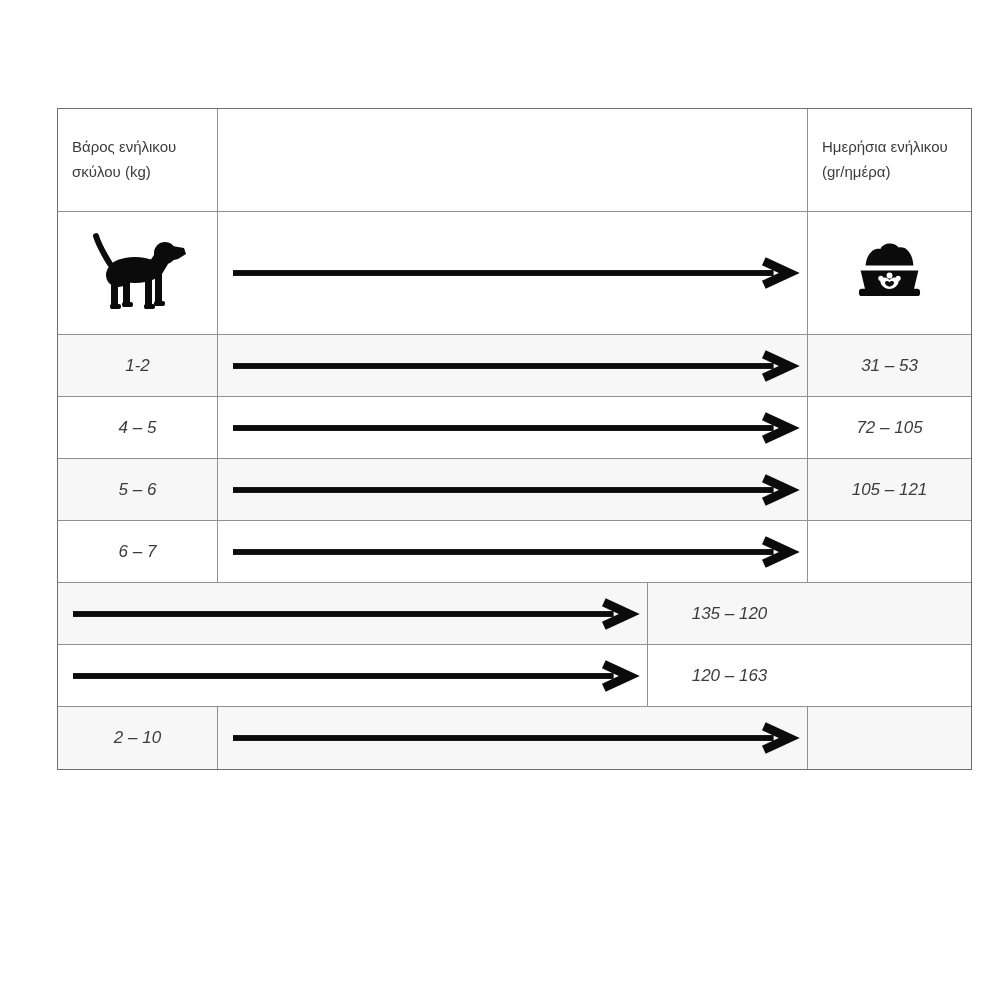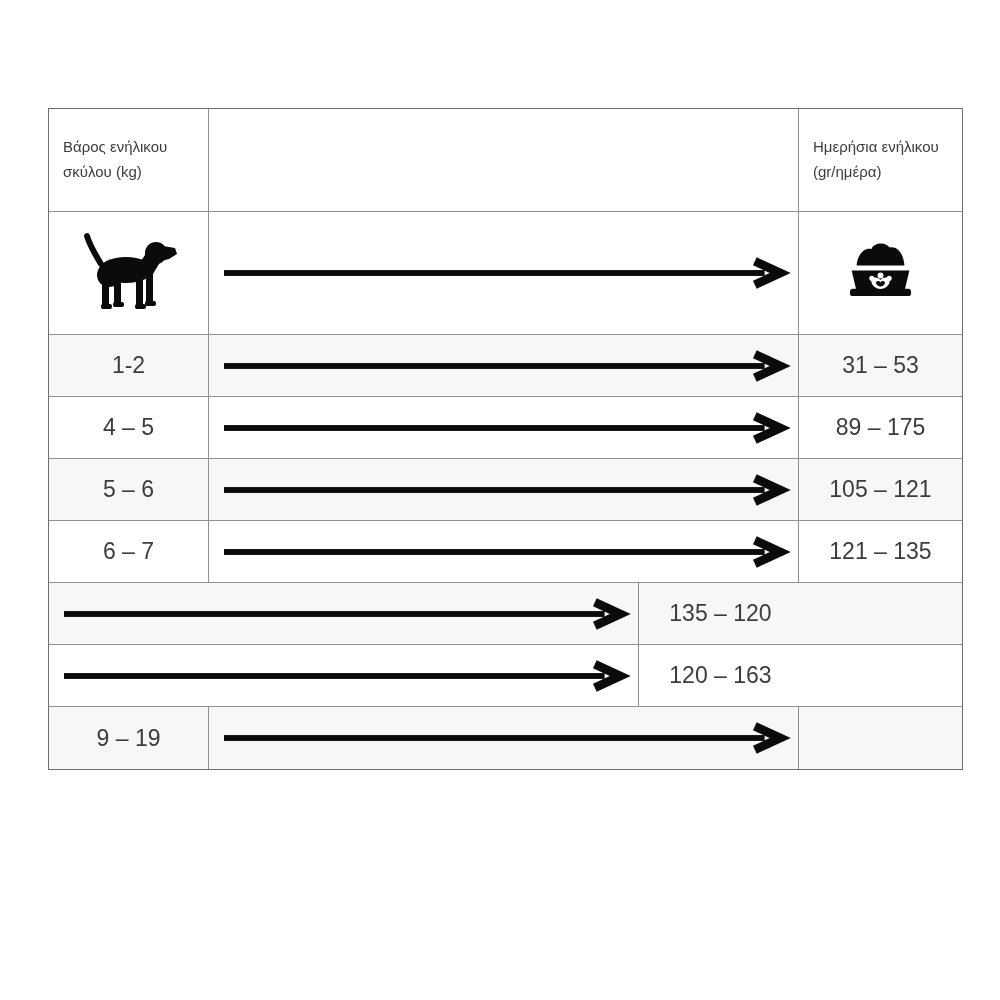--- a/index.html
+++ b/index.html
@@ -7,35 +7,35 @@
     --border-inner:#919191;
     --row-alt-bg:#f7f7f7;
     --text:#3c3c3c;
     --ink:#0b0b0b;
   }
   *{box-sizing:border-box;margin:0;padding:0;}
   html,body{width:1000px;height:1000px;background:#ffffff;
     font-family:"Liberation Sans", sans-serif;color:var(--text);}
   .stage{position:relative;width:1000px;height:1000px;}
   .feeding-table{
-    position:absolute;left:48px;top:108px;width:915px;
+    position:absolute;left:57px;top:108px;width:915px;
     border:1px solid var(--border-outer);
     background:#fff;
   }
   .row{display:flex;border-bottom:1px solid var(--border-inner);}
   .row:last-child{border-bottom:none;}
   .cell{flex:0 0 auto;display:flex;align-items:center;}
   .col-w{width:160px;border-right:1px solid var(--border-inner);}
   .col-m{width:590px;border-right:1px solid var(--border-inner);}
   .col-i{width:163px;}
   .header-row{height:103px;}
   .header-row .cell{align-items:center;padding:10px 14px;
     font-size:15px;line-height:1.65;}
   .icon-row{height:123px;}
-  .data-row{height:62px;font-size:23px;}
+  .data-row{height:62px;font-size:17px;font-style:italic;}
   .data-row.alt{background:var(--row-alt-bg);}
   .center{justify-content:center;text-align:center;}
   .arrow-cell{justify-content:flex-start;padding-left:15px;}
   .arrow-svg{display:block;}
   .icon-cell{justify-content:center;}
   svg .ink{fill:var(--ink);}
 </style>
 </head>
 <body>
 
@@ -127,21 +127,21 @@
     <div class="row data-row">
       <div class="cell col-w center">
           <span>4 – 5</span>
         </div>
       <div class="cell col-m arrow-cell">
           <svg class="arrow-svg" width="567" height="34" viewBox="0 0 580 34">
             <use href="#arrow-shape"></use>
           </svg>
         </div>
       <div class="cell col-i center">
-          <span>89 – 175</span>
+          <span>72 – 105</span>
         </div>
     </div>
 
     <div class="row data-row alt">
       <div class="cell col-w center">
           <span>5 – 6</span>
         </div>
       <div class="cell col-m arrow-cell">
           <svg class="arrow-svg" width="567" height="34" viewBox="0 0 580 34">
             <use href="#arrow-shape"></use>
@@ -154,23 +154,20 @@
 
     <div class="row data-row">
       <div class="cell col-w center">
           <span>6 – 7</span>
         </div>
       <div class="cell col-m arrow-cell">
           <svg class="arrow-svg" width="567" height="34" viewBox="0 0 580 34">
             <use href="#arrow-shape"></use>
           </svg>
         </div>
-      <div class="cell col-i center">
-          <span>121 – 135</span>
-        </div>
     </div>
 
     <div class="row data-row alt">
       <div class="cell col-m arrow-cell">
           <svg class="arrow-svg" width="567" height="34" viewBox="0 0 580 34">
             <use href="#arrow-shape"></use>
           </svg>
         </div>
       <div class="cell col-i center">
           <span>135 – 120</span>
@@ -183,21 +180,21 @@
             <use href="#arrow-shape"></use>
           </svg>
         </div>
       <div class="cell col-i center">
           <span>120 – 163</span>
         </div>
     </div>
 
     <div class="row data-row alt">
       <div class="cell col-w center">
-          <span>9 – 19</span>
+          <span>2 – 10</span>
         </div>
       <div class="cell col-m arrow-cell">
           <svg class="arrow-svg" width="567" height="34" viewBox="0 0 580 34">
             <use href="#arrow-shape"></use>
           </svg>
         </div>
     </div>
 
   </div>
 </div>

